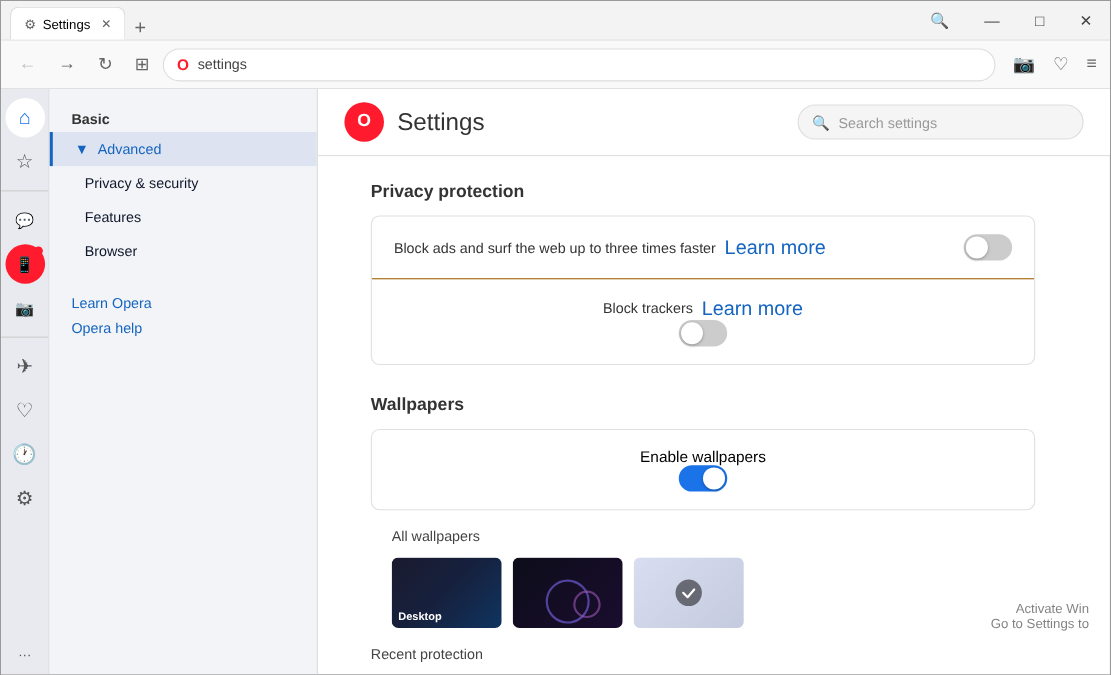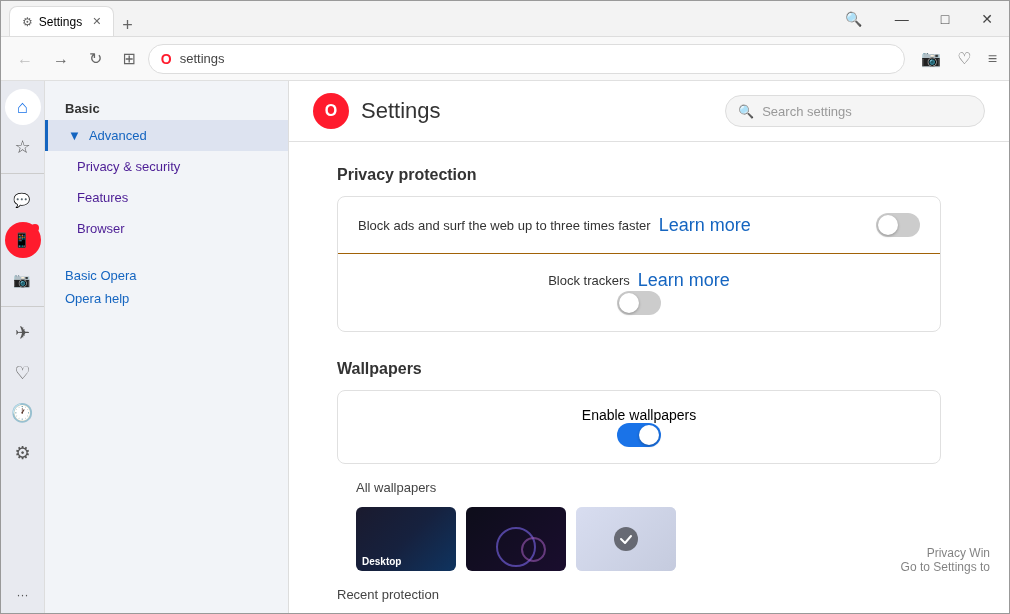--- a/index.html
+++ b/index.html
@@ -33,21 +33,21 @@
     .sidebar-icon-btn { width: 36px; height: 36px; border-radius: 50%; border: none; background: none; cursor: pointer; display: flex; align-items: center; justify-content: center; font-size: 18px; color: #555; }
     .sidebar-icon-btn.active { background: #fff; color: #1a73e8; }
     .sidebar-icon-btn.red { background: #ff1b2d; color: #fff; }
     .sidebar-icon-badge { position: relative; }
     .badge { position: absolute; top: 2px; right: 2px; width: 8px; height: 8px; background: #ff1b2d; border-radius: 50%; }
     .sidebar-icon-spacer { flex: 1; }
 
     
     .nav-panel { width: 244px; background: #f2f4f8; padding: 16px 0; border-right: 1px solid #ddd; flex-shrink: 0; overflow-y: auto; }
     .nav-section-label { padding: 4px 20px; font-size: 13px; font-weight: 600; color: #333; }
-    .nav-item { padding: 8px 20px; font-size: 13px; color: #4c1d95; cursor: pointer; display: flex; align-items: center; gap: 8px; }
+    .nav-item { padding: 8px 20px; font-size: 13px; color: #0f172a; cursor: pointer; display: flex; align-items: center; gap: 8px; }
     .nav-item.active { background: #dde3f0; color: #1565c0; border-left: 3px solid #1565c0; }
     .nav-item.sub { padding-left: 32px; }
     .nav-links { padding: 16px 20px; display: flex; flex-direction: column; gap: 8px; margin-top: 8px; }
     .nav-link { color: #1565c0; font-size: 13px; cursor: pointer; text-decoration: none; }
     .content-inner { padding: 24px 48px; max-width: 700px; }
 
     
     .settings-header { display: flex; align-items: center; justify-content: space-between; padding: 12px 24px; background: #fff; border-bottom: 1px solid #e0e0e0; flex-shrink: 0; }
     .settings-title { display: flex; align-items: center; gap: 12px; font-size: 22px; font-weight: 400; color: #333; }
     .opera-logo { width: 36px; height: 36px; border-radius: 50%; background: #ff1b2d; display: flex; align-items: center; justify-content: center; color: white; font-weight: bold; font-size: 16px; }
@@ -155,21 +155,21 @@
         <span>Privacy &amp; security</span>
       </div>
       <div class="nav-item sub">
         <span>Features</span>
       </div>
       <div class="nav-item sub">
         <span>Browser</span>
       </div>
 
       <div class="nav-links">
-        <a class="nav-link">Basic Opera</a>
+        <a class="nav-link">Learn Opera</a>
         <a class="nav-link">Opera help</a>
       </div>
     </div>
 
     <div class="content-scroll">
 
       <div class="settings-header">
         <div class="settings-title">
           <div class="opera-logo">O</div>
           <span>Settings</span>
@@ -274,15 +274,15 @@
             </div>
           </div>
         </div>
 
       </div>
     </div>
   </div>
 </div>
 
 <div class="activate-watermark">
-  <div>Privacy Win</div>
+  <div>Activate Win</div>
   <div>Go to Settings to</div>
 </div>
 
 </body></html>

